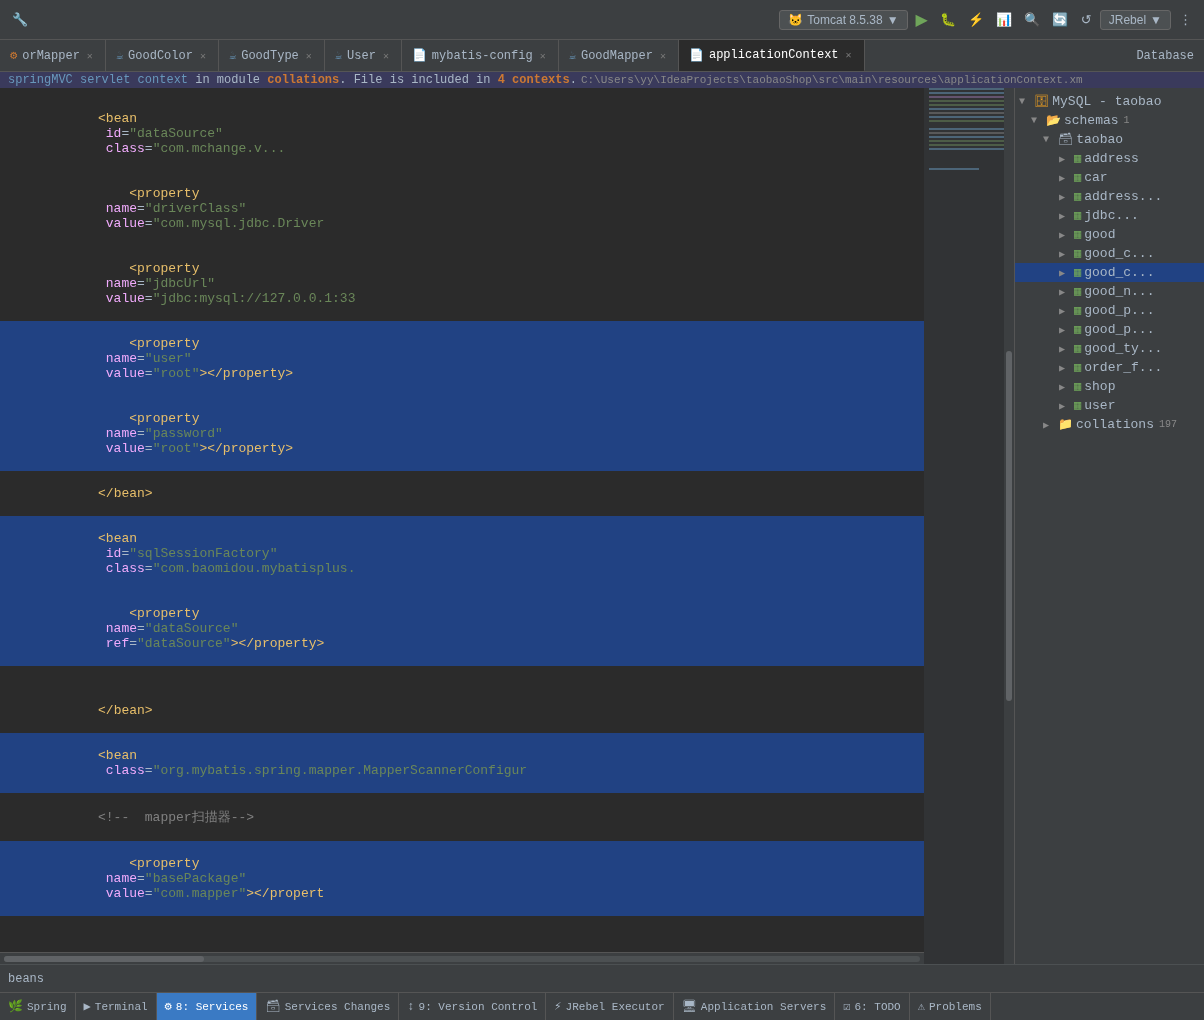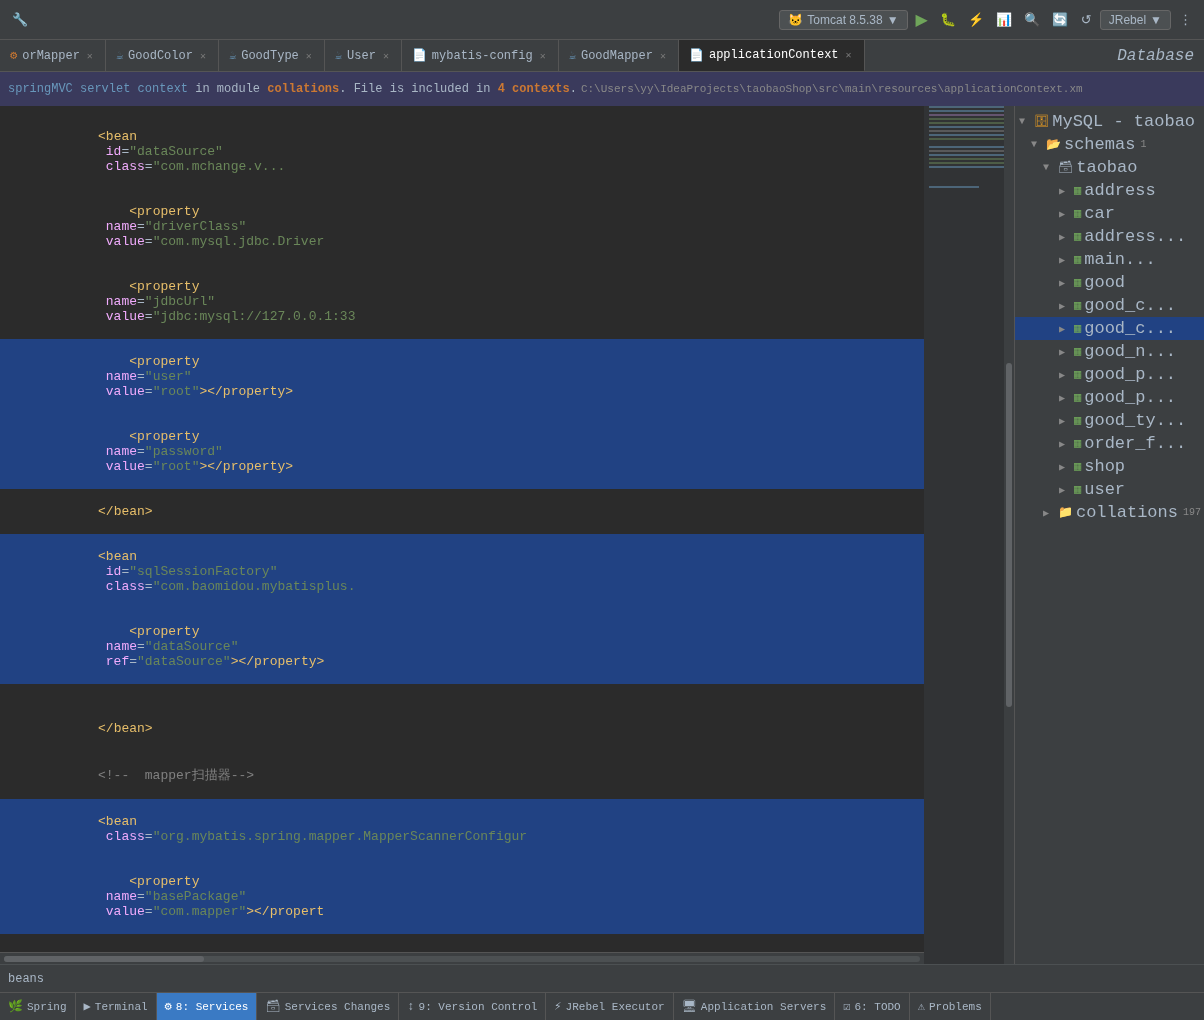--- a/index.html
+++ b/index.html
@@ -99,31 +99,30 @@
       font-size: 10px;
       cursor: pointer;
       padding: 1px 2px;
     }
     .tab-db {
       display: flex;
       align-items: center;
       padding: 0 10px;
       gap: 5px;
       cursor: pointer;
-      font-size: 16px;
+      font-size: 12px;
       color: #a9b7c6;
       background: #3c3f41;
       margin-left: auto;
-      font-style: italic;
     }
 
     
     .info-bar {
       background: #3a3a5c;
-      height: 34px;
+      height: 16px;
       display: flex;
       align-items: center;
       padding: 0 8px;
       font-size: 12px;
       color: #a9b7c6;
       flex-shrink: 0;
     }
     .info-bar .highlight { color: #6897bb; }
     .info-bar .bold { font-weight: bold; color: #cc7832; }
     .info-bar .path { color: #888; margin-left: 4px; font-size: 11px; }
@@ -221,21 +220,21 @@
       white-space: nowrap;
     }
     .tree-item.selected { background: #214283; }
     .tree-arrow {
       font-size: 10px;
       color: #888;
       width: 12px;
       flex-shrink: 0;
     }
     .tree-icon { font-size: 12px; flex-shrink: 0; }
-    .tree-label { font-size: 17px; color: #a9b7c6; }
+    .tree-label { font-size: 13px; color: #a9b7c6; }
     .tree-badge {
       font-size: 10px;
       color: #888;
       margin-left: 2px;
     }
     .db-icon { color: #f0a020; }
     .schema-icon { color: #6897bb; }
     .table-icon { color: #6fa55a; }
     .folder-icon { color: #c8a000; }
 
@@ -450,30 +449,30 @@
       <div class="line">
         <span class="line-content">&nbsp;</span>
       </div>
 
       <div class="line">
         <span class="line-content">
           <span class="xml-bracket">&lt;/</span><span class="xml-tag">bean</span><span class="xml-bracket">&gt;</span>
         </span>
       </div>
 
-      <div class="line">
-        <span class="line-content">
-          <span class="xml-comment">&lt;!-- &nbsp;mapper扫描器--&gt;</span>
-        </span>
-      </div>
-
       <div class="line selected-range">
         <span class="line-content">
           <span class="xml-bracket">&lt;</span><span class="xml-tag">bean</span>
           <span class="xml-attr"> class</span><span class="xml-text">=</span><span class="xml-value">"org.mybatis.spring.mapper.MapperScannerConfigur</span>
+        </span>
+      </div>
+
+      <div class="line">
+        <span class="line-content">
+          <span class="xml-comment">&lt;!-- &nbsp;mapper扫描器--&gt;</span>
         </span>
       </div>
 
       <div class="line selected-range">
         <span class="line-content">
           &nbsp;&nbsp;&nbsp;&nbsp;<span class="xml-bracket">&lt;</span><span class="xml-tag">property</span>
           <span class="xml-attr"> name</span><span class="xml-text">=</span><span class="xml-value">"basePackage"</span>
           <span class="xml-attr"> value</span><span class="xml-text">=</span><span class="xml-value">"com.mapper"</span><span class="xml-bracket">&gt;&lt;/</span><span class="xml-tag">propert</span>
         </span>
       </div>
@@ -557,21 +556,21 @@
         <span class="tree-label">car</span>
       </div>
       <div class="tree-item" style="padding-left:44px;">
         <span class="tree-arrow">▶</span>
         <span class="tree-icon table-icon">▦</span>
         <span class="tree-label">address...</span>
       </div>
       <div class="tree-item" style="padding-left:44px;">
         <span class="tree-arrow">▶</span>
         <span class="tree-icon table-icon">▦</span>
-        <span class="tree-label">main...</span>
+        <span class="tree-label">jdbc...</span>
       </div>
       <div class="tree-item" style="padding-left:44px;">
         <span class="tree-arrow">▶</span>
         <span class="tree-icon table-icon">▦</span>
         <span class="tree-label">good</span>
       </div>
       <div class="tree-item" style="padding-left:44px;">
         <span class="tree-arrow">▶</span>
         <span class="tree-icon table-icon">▦</span>
         <span class="tree-label">good_c...</span>

